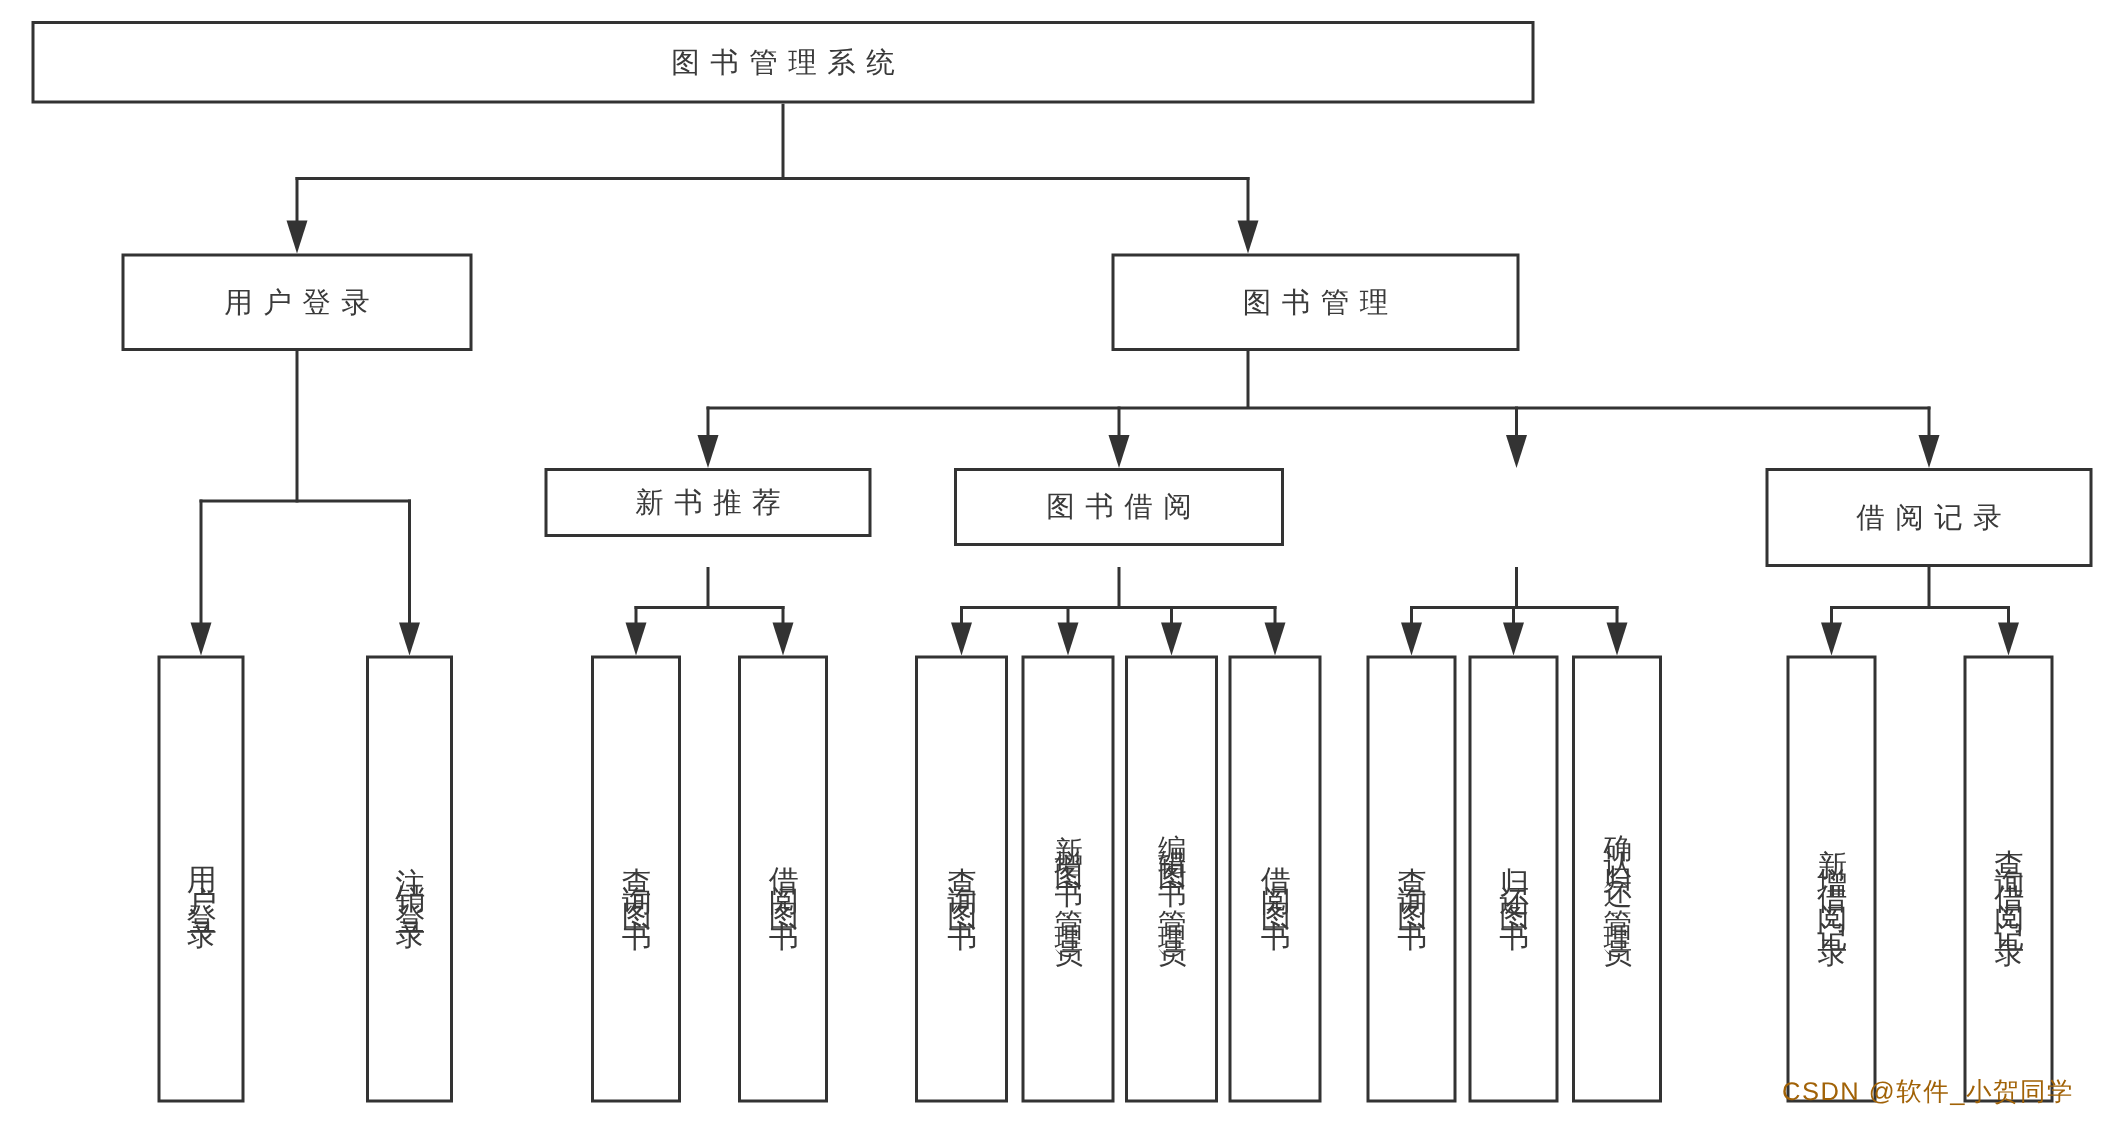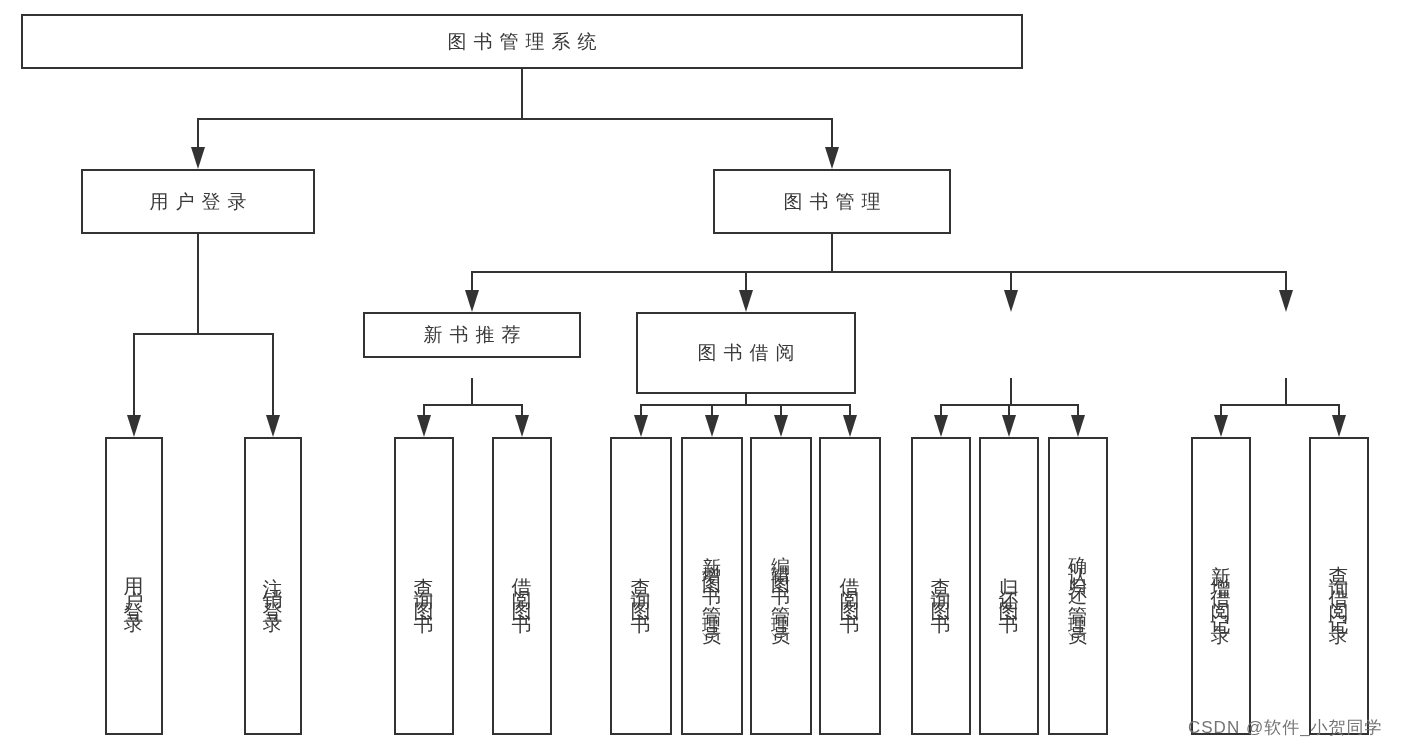--- a/index.html
+++ b/index.html
@@ -45,21 +45,21 @@
   .node.v.tight {
     font-size: 19px;
     letter-spacing: 10px;
   }
   #watermark {
     position: absolute;
     left: 1188px;
     top: 716px;
     font-size: 17px;
     letter-spacing: 1px;
-    color: #737373;
+    color: #a16207;
     white-space: nowrap;
     z-index: 5;
   }
 </style>
 </head>
 <body>
 
 <div id="stage">
 
   <svg id="wires" viewBox="0 0 1405 747" xmlns="http://www.w3.org/2000/svg" aria-hidden="true">
@@ -124,24 +124,25 @@
       <polygon points="1002,415 1016,415 1009,437"></polygon>
       <polygon points="1071,415 1085,415 1078,437"></polygon>
       <polygon points="1214,415 1228,415 1221,437"></polygon>
       <polygon points="1332,415 1346,415 1339,437"></polygon>
     </g>
   </svg>
 
   <div class="node h" style="left:21px; top:14px; width:1002px; height:55px">图书管理系统</div>
 
   <div class="node h" style="left:81px; top:169px; width:234px; height:65px">用户登录</div>
-  <div class="node h" style="left:713px; top:169px; width:238px; height:65px">图书管理</div>
+  <div class="node h" style="left:741px; top:169px; width:272px; height:65px">图书管理</div>
 
   <div class="node h" style="left:363px; top:312px; width:218px; height:46px">新书推荐</div>
-  <div class="node h" style="left:636px; top:312px; width:220px; height:82px">图书借阅</div>
+  <div class="node h" style="left:636px; top:312px; width:220px; height:52px">图书借阅</div>
+  <div class="node h" style="left:1177px; top:312px; width:218px; height:66px">借阅记录</div>
 
   <div class="node v" style="left:105px; top:437px; width:58px; height:298px">用户登录</div>
   <div class="node v" style="left:244px; top:437px; width:58px; height:298px">注销登录</div>
 
   <div class="node v" style="left:394px; top:437px; width:60px; height:298px">查询图书</div>
   <div class="node v" style="left:492px; top:437px; width:60px; height:298px">借阅图书</div>
 
   <div class="node v" style="left:610px; top:437px; width:62px; height:298px">查询图书</div>
   <div class="node v tight" style="left:681px; top:437px; width:62px; height:298px">新增图书（管理员）</div>
   <div class="node v tight" style="left:750px; top:437px; width:62px; height:298px">编辑图书（管理员）</div>

